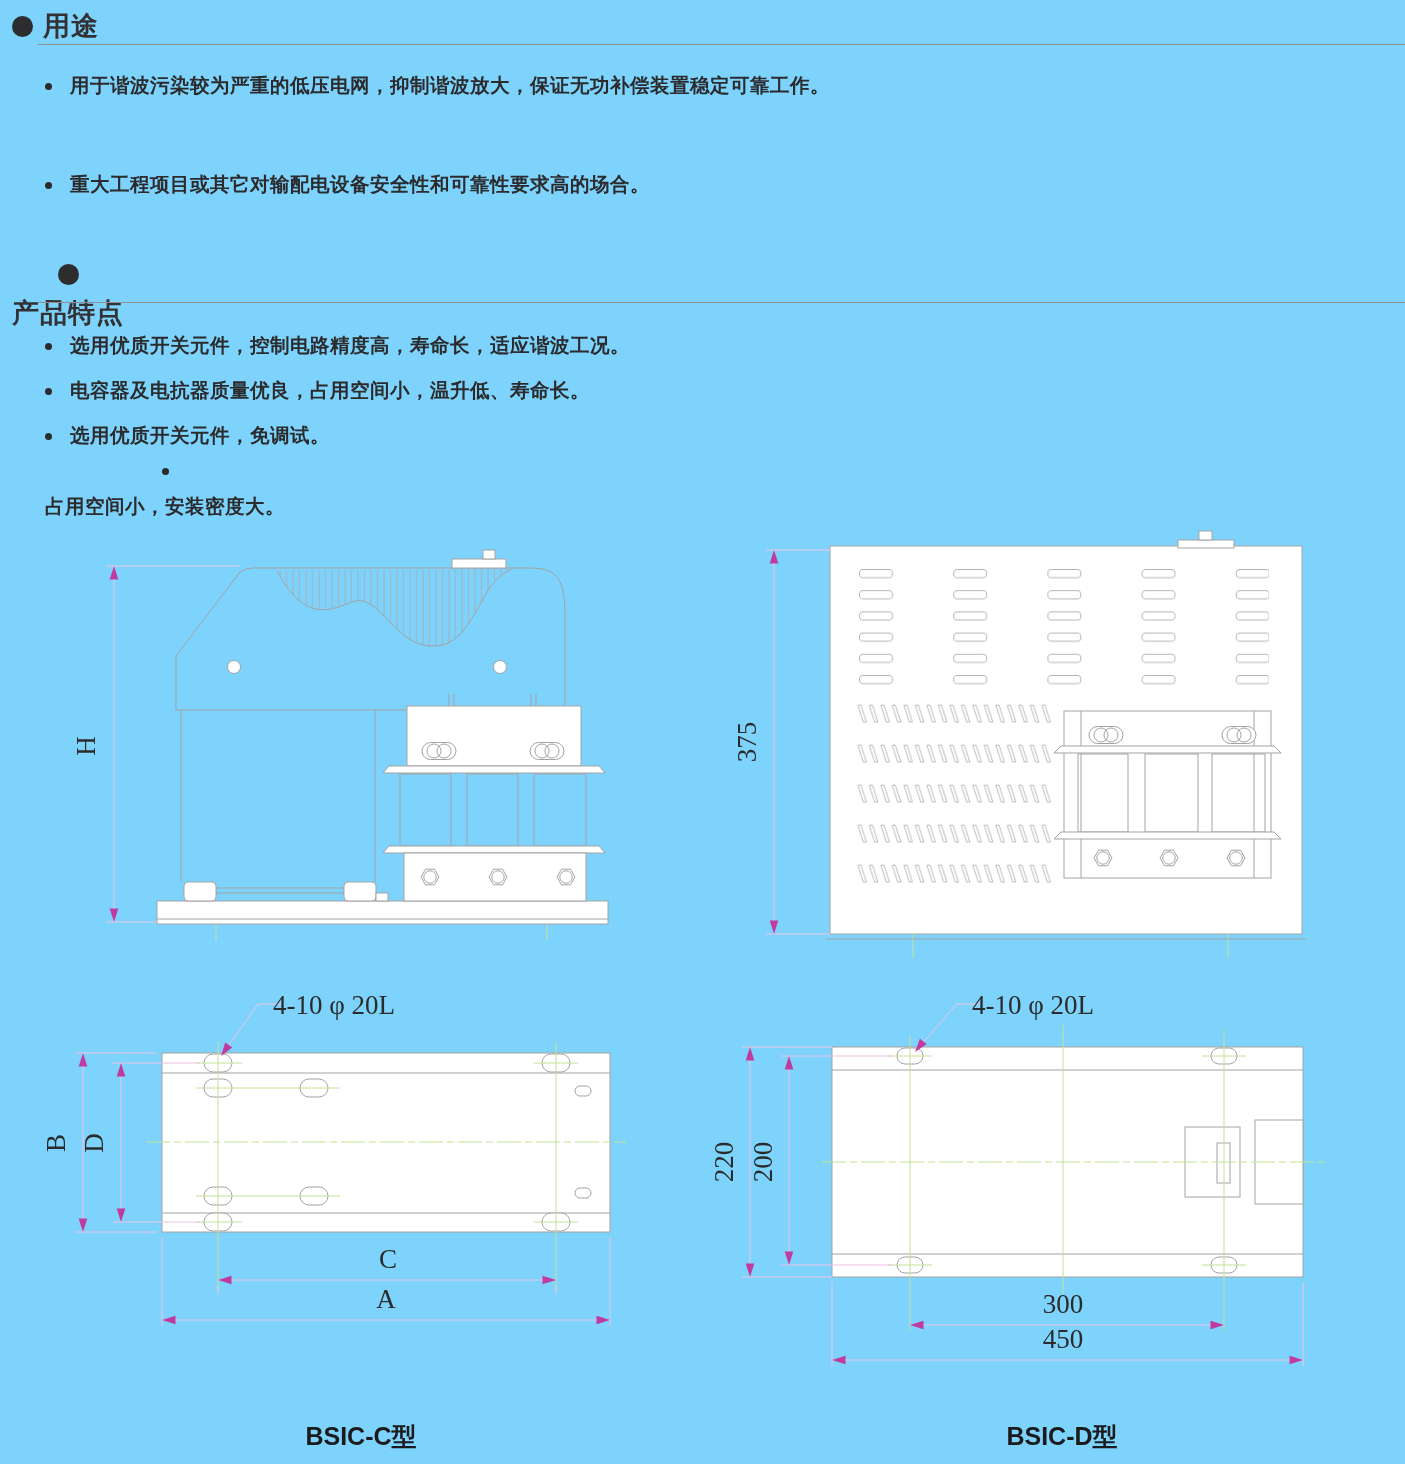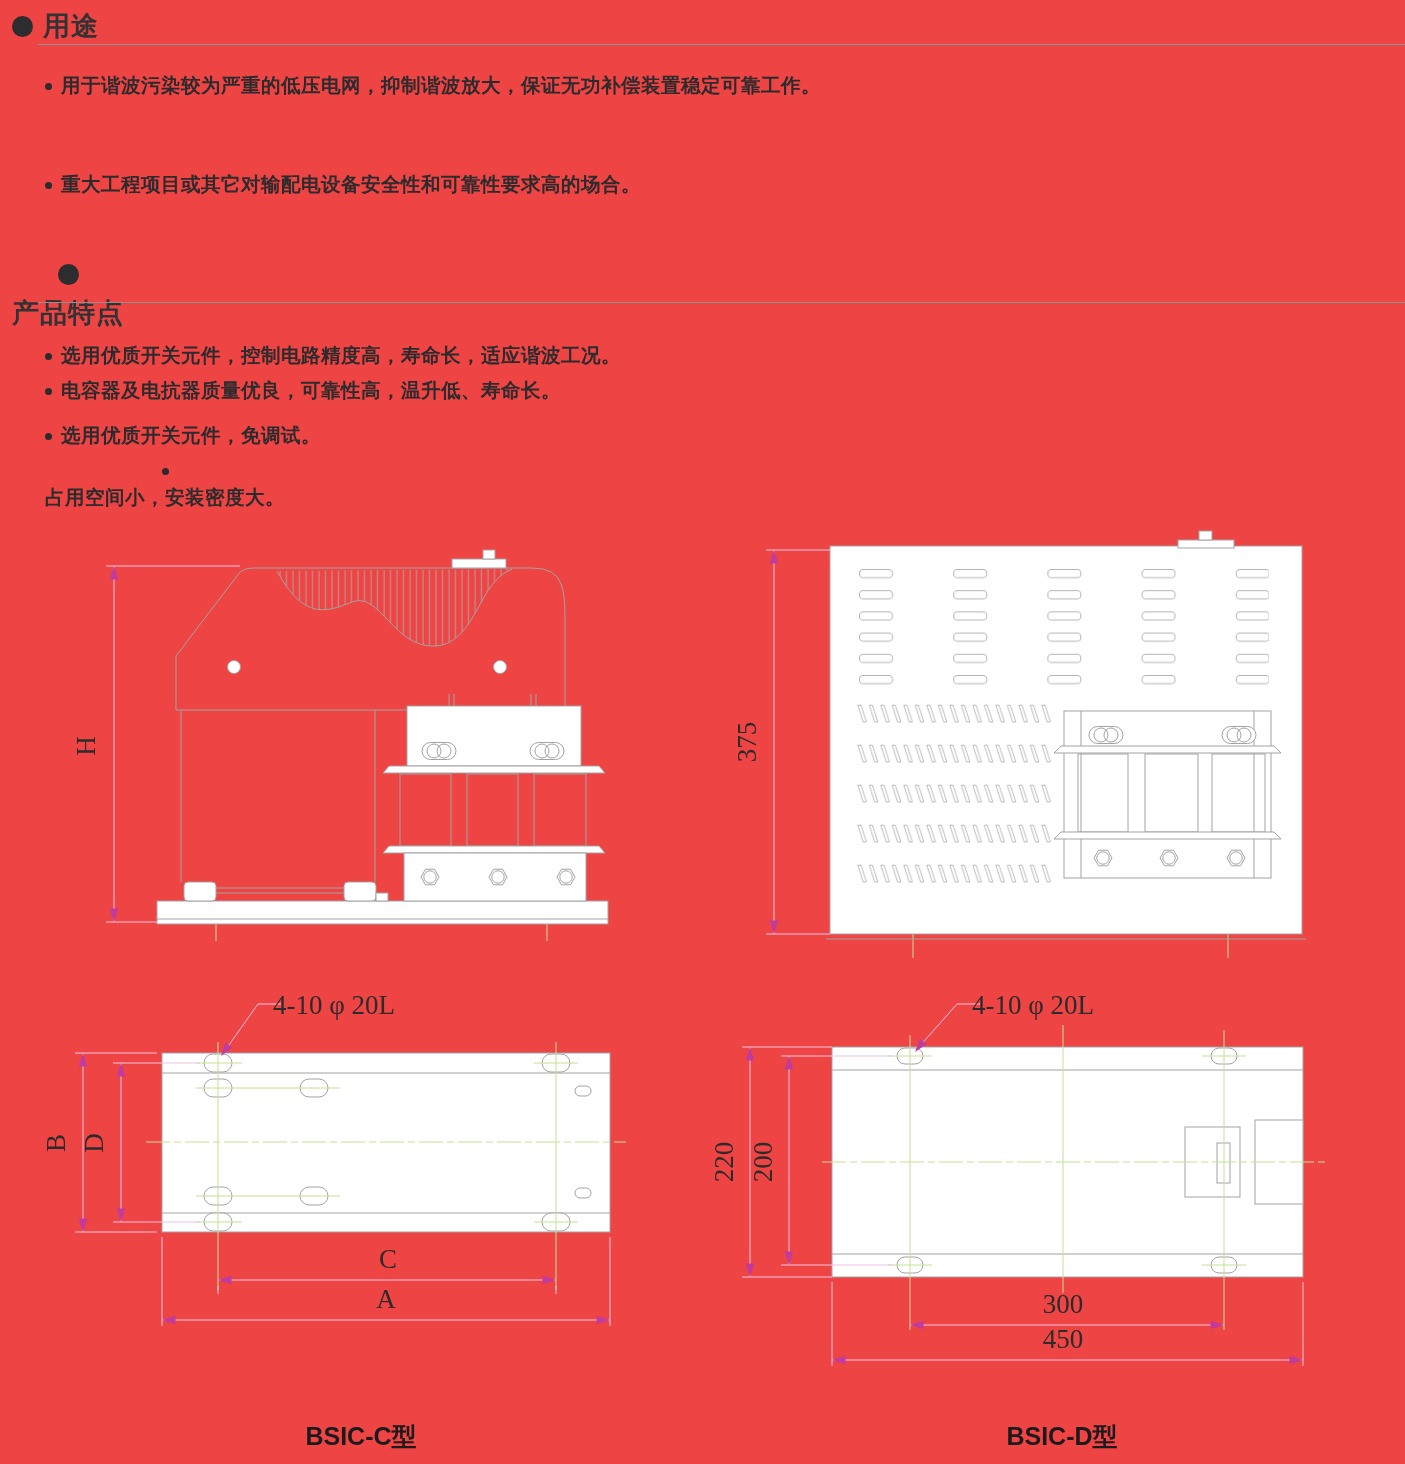--- a/index.html
+++ b/index.html
@@ -1,22 +1,22 @@
 <!DOCTYPE html>
 <html><head>
 <meta charset="utf-8">
 <style>
   html,body{margin:0;padding:0;background:#ffffff;}
-  .page{position:relative;width:1405px;height:1464px;background:#ef4444;overflow:hidden;
+  .page{position:relative;width:1405px;height:1464px;background:#7dd3fc;overflow:hidden;
         font-family:"Liberation Sans","DejaVu Sans",sans-serif;}
   .sec-head{position:absolute;left:12px;display:flex;align-items:center;gap:10px;}
   .hdot{width:21px;height:21px;border-radius:50%;background:#2d2d2f;flex:0 0 auto;}
   .sec-title{font-size:27px;font-weight:700;color:#323234;letter-spacing:1px;}
   .rule{position:absolute;left:38px;right:0;height:0;border-top:1.6px solid #8f8f8f;}
-  .blt{position:absolute;left:45px;display:flex;align-items:center;gap:9px;}
+  .blt{position:absolute;left:45px;display:flex;align-items:center;gap:18px;}
   .dot{width:7px;height:7px;border-radius:50%;background:#2b2b2d;flex:0 0 auto;margin-top:2px;}
   .blt-text{font-size:19.5px;font-weight:700;color:#2b2b2d;letter-spacing:0.5px;white-space:nowrap;}
   svg{position:absolute;left:0;top:520px;}
   .ln{stroke:#a3a3a3;fill:none;stroke-width:1;}
   .lnw{stroke:#a3a3a3;fill:#ffffff;stroke-width:1;}
   .dl{stroke:#edc3e4;fill:none;stroke-width:1;}
   .gl{stroke:#c3e294;fill:none;stroke-width:1;}
   .gc{stroke:#c3e294;fill:none;stroke-width:1;stroke-dasharray:24 4 7 4;}
   .dt{font-family:"Liberation Serif","DejaVu Serif",serif;font-size:27px;fill:#2b2b2b;text-anchor:middle;}
   .cap{font-family:"Liberation Sans","DejaVu Sans",sans-serif;font-size:25px;font-weight:600;
@@ -41,27 +41,27 @@
     <span class="dot"></span>
     <span class="blt-text">重大工程项目或其它对输配电设备安全性和可靠性要求高的场合。</span>
   </div>
 
   <div class="sec-head" style="top:264px;flex-direction:column;">
     <span class="hdot"></span>
     <span class="sec-title">产品特点</span>
   </div>
   <div class="rule" style="top:302px;"></div>
 
-  <div class="blt" style="top:332px;margin-top:10px;">
+  <div class="blt" style="top:332px;">
     <span class="dot"></span>
     <span class="blt-text">选用优质开关元件，控制电路精度高，寿命长，适应谐波工况。</span>
   </div>
   <div class="blt" style="top:377px;">
     <span class="dot"></span>
-    <span class="blt-text">电容器及电抗器质量优良，可靠性高，温升低、寿命长。</span>
+    <span class="blt-text">电容器及电抗器质量优良，占用空间小，温升低、寿命长。</span>
   </div>
   <div class="blt" style="top:422px;">
     <span class="dot"></span>
     <span class="blt-text">选用优质开关元件，免调试。</span>
   </div>
   <div class="blt" style="top:466px;flex-direction:column;">
     <span class="dot"></span>
     <span class="blt-text">占用空间小，安装密度大。</span>
   </div>
 

